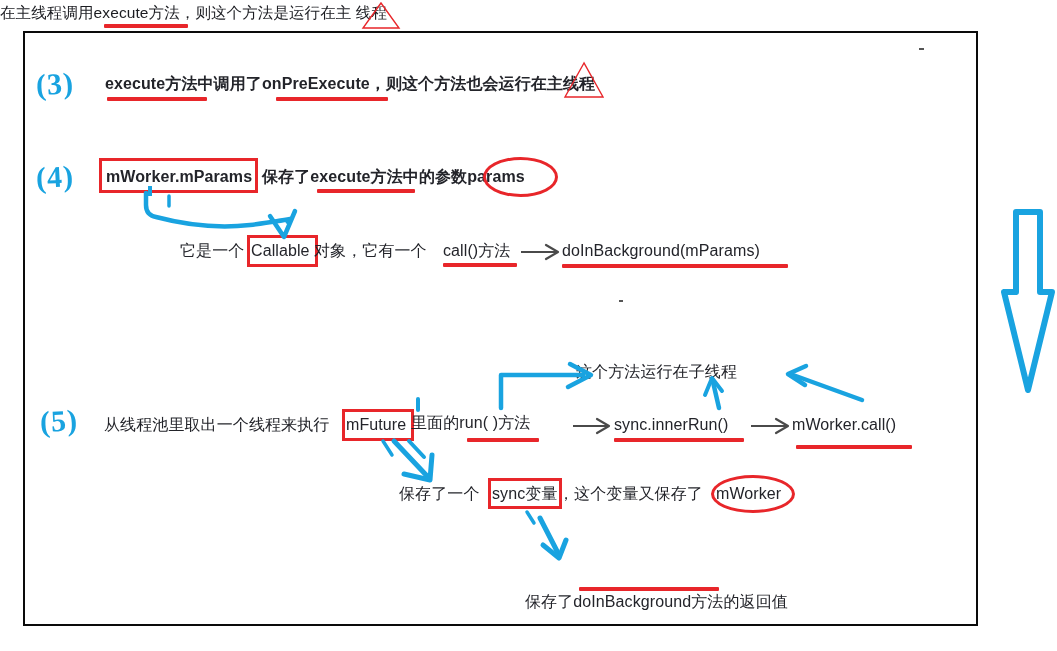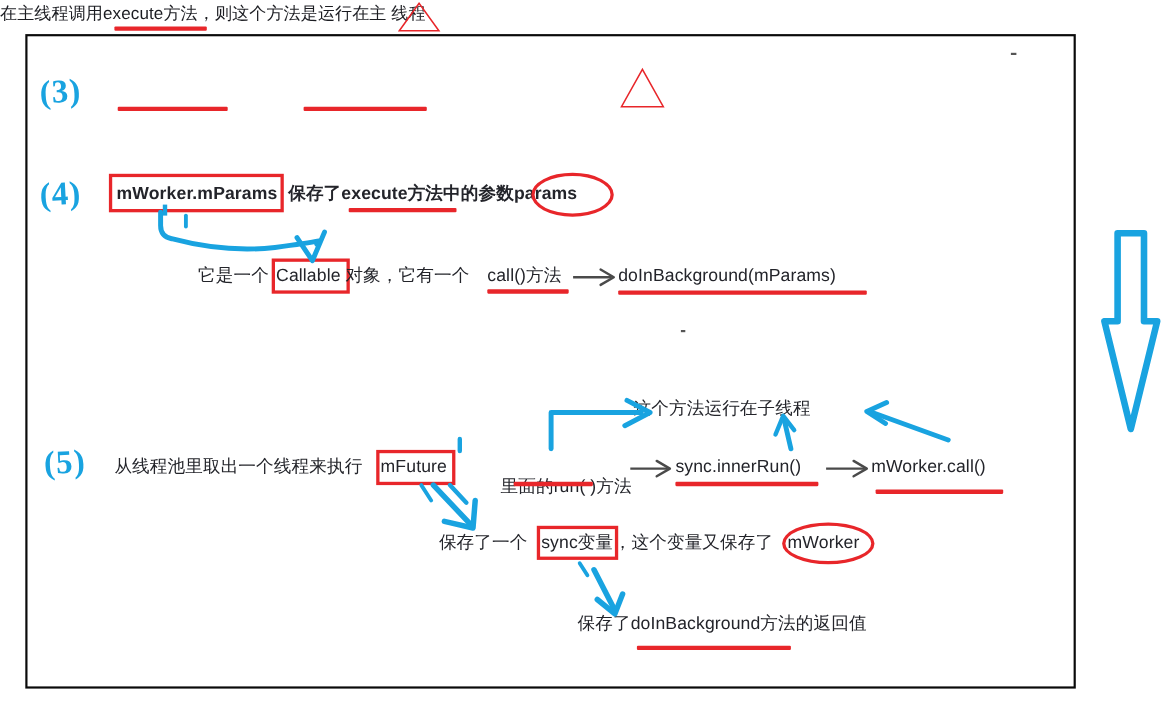--- a/index.html
+++ b/index.html
@@ -89,20 +89,21 @@
 
   <div class="txt" id="headline">在主线程调用execute方法，则这个方法是运行在主 线程</div>
 
   <div class="uline thick" style="left:104px;top:24px;width:84px;"></div>
 
   <div id="frame"></div>
   <div class="speck" style="left:919px;top:48px;width:5px;height:2px;"></div>
   <div class="speck" style="left:619px;top:300px;width:4px;height:2px;"></div>
 
   <div class="step" style="left:36px;top:67px;">(3)</div>
+  <div class="txt big" style="left:105px;top:73px;font-weight:600;">execute方法中调用了onPreExecute，则这个方法也会运行在主线程</div>
   <div class="uline thick" style="left:107px;top:97px;width:100px;"></div>
   <div class="uline thick" style="left:276px;top:97px;width:112px;"></div>
 
   <div class="step" style="left:36px;top:160px;">(4)</div>
   <div class="txt big" style="left:106px;top:166px;font-weight:600;">mWorker.mParams</div>
   <div class="rbox" style="left:99px;top:158px;width:159px;height:35px;"></div>
   <div class="txt big" style="left:262px;top:166px;font-weight:600;">保存了execute方法中的参数params</div>
   <div class="uline thick" style="left:317px;top:189px;width:98px;"></div>
   <div class="rell" style="left:483px;top:157px;width:75px;height:40px;"></div>
 
@@ -114,36 +115,36 @@
   <div class="uline thick" style="left:443px;top:263px;width:74px;"></div>
   <div class="txt big" style="left:562px;top:240px;">doInBackground(mParams)</div>
   <div class="uline thick" style="left:562px;top:264px;width:226px;"></div>
 
   <div class="txt big" style="left:576px;top:361px;">这个方法运行在子线程</div>
 
   <div class="step" style="left:40px;top:404px;">(5)</div>
   <div class="txt big" style="left:104px;top:414px;text-align:center;">从线程池里取出一个线程来执行</div>
   <div class="txt big" style="left:346px;top:414px;">mFuture</div>
   <div class="rbox" style="left:342px;top:409px;width:72px;height:32px;"></div>
-  <div class="txt big" style="left:411px;top:432px;margin-left:44px;">里面的run( )方法</div>
+  <div class="txt big" style="left:411px;top:412px;">里面的run( )方法</div>
   <div class="uline thick" style="left:467px;top:438px;width:72px;"></div>
 
   <div class="txt big" style="left:614px;top:414px;">sync.innerRun()</div>
   <div class="uline thick" style="left:614px;top:438px;width:130px;"></div>
   <div class="txt big" style="left:792px;top:414px;">mWorker.call()</div>
   <div class="uline thick" style="left:796px;top:445px;width:116px;"></div>
 
   <div class="txt big" style="left:399px;top:483px;">保存了一个</div>
   <div class="txt big" style="left:492px;top:483px;">sync变量</div>
   <div class="rbox" style="left:488px;top:478px;width:74px;height:31px;"></div>
   <div class="txt big" style="left:558px;top:483px;">，这个变量又保存了</div>
   <div class="txt big" style="left:716px;top:483px;text-align:right;">mWorker</div>
   <div class="rell" style="left:711px;top:475px;width:84px;height:38px;"></div>
 
-  <div class="txt big" style="left:525px;top:557px;">保存了doInBackground方法的返回值</div>
+  <div class="txt big" style="left:525px;top:591px;">保存了doInBackground方法的返回值</div>
   <div class="uline thick" style="left:579px;top:587px;width:140px;"></div>
 
   <svg class="overlay" viewBox="0 0 1057 651" xmlns="http://www.w3.org/2000/svg">
 
     <g>
       <path d="M381 3 L363 28 L399 28 Z" fill="none" stroke="#e8262a" stroke-width="1.4"></path>
     </g>
 
     <g>
       <path d="M584 63 L565 97 L603 97 Z" fill="none" stroke="#e8262a" stroke-width="1.4"></path>

